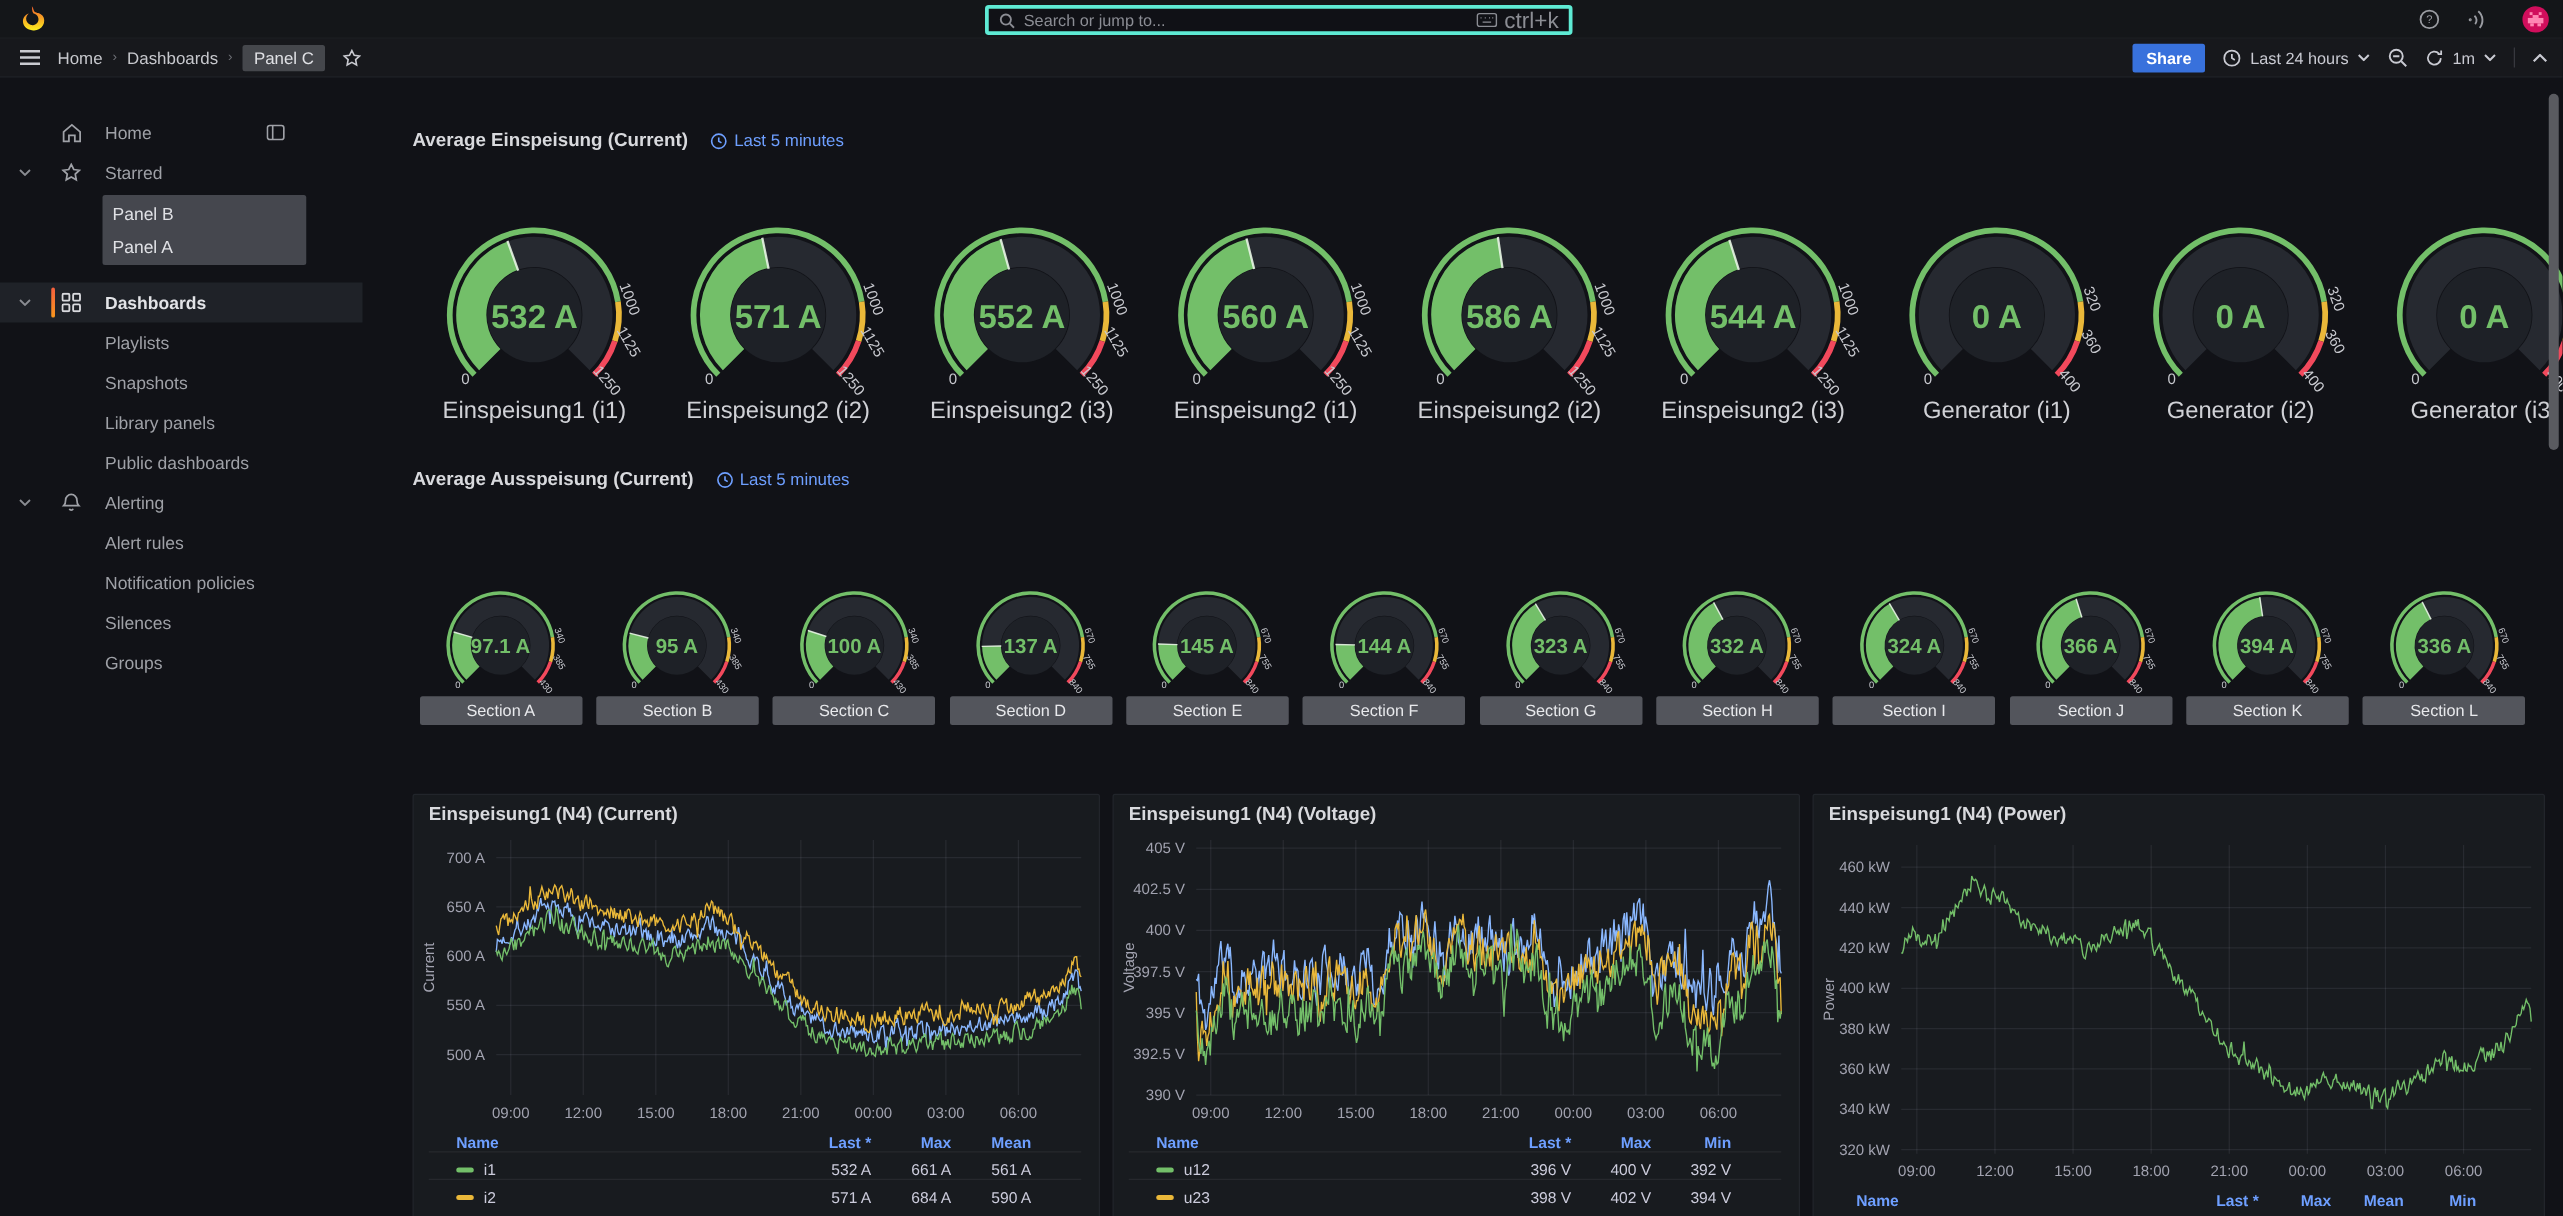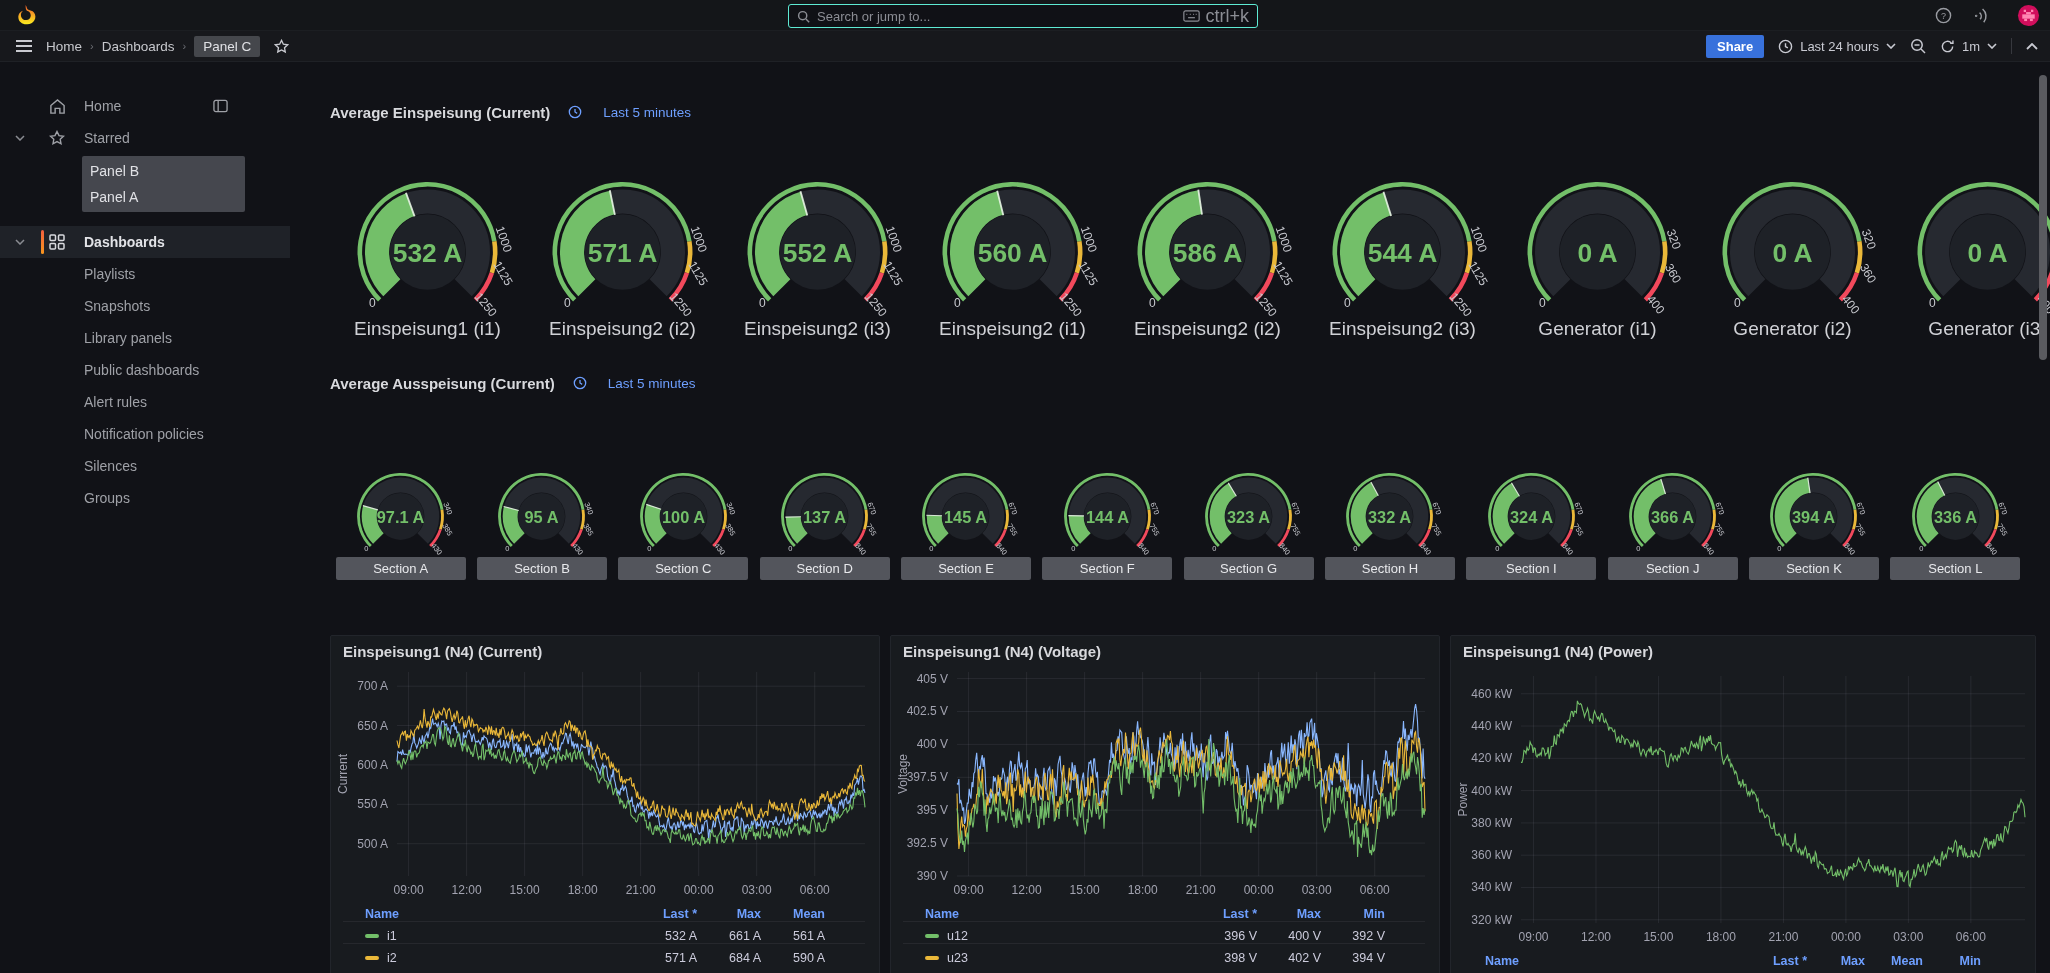--- a/index.html
+++ b/index.html
@@ -4,21 +4,21 @@
 <style>
   * { margin:0; padding:0; box-sizing:border-box; }
   html,body { width:2050px; height:973px; background:#111217; overflow:hidden;
     font-family:"Liberation Sans","DejaVu Sans",sans-serif; color:#ccccdc; }
 
   
   .topbar { position:absolute; left:0; top:0; width:2050px; height:31px; background:#141619;
     border-bottom:1px solid #1c1e22; z-index:30; }
   .logo { position:absolute; left:14px; top:4px; width:23px; height:23px; }
   .searchbox { position:absolute; left:788px; top:4px; width:470px; height:24px; background:#101116;
-    border:1px solid #5eead4; border-radius:3px; display:flex; align-items:center; padding:0 8px; }
+    border:3px solid #5eead4; border-radius:3px; display:flex; align-items:center; padding:0 8px; }
   .searchbox .ph { color:#8b8d94; font-size:13px; margin-left:7px; flex:1; }
   .searchbox .kbd { display:flex; align-items:center; gap:5px; color:#8b8d94; font-size:18px; }
   .topicons { position:absolute; right:10px; top:0; height:31px; display:flex; align-items:center; gap:24px; }
 
   
   .toolbar { position:absolute; left:0; top:31px; width:2050px; height:31px; background:#17181c;
     border-bottom:1px solid #1f2126; z-index:29; display:flex; align-items:center; }
   .crumbs { display:flex; align-items:center; gap:8px; margin-left:14px; font-size:13.5px; }
   .crumb { color:#c7c8cd; }
   .crumb-sep { color:#6e7076; font-size:11px; }
@@ -40,21 +40,21 @@
     border-radius:2px; background:linear-gradient(#f55f3e,#f8961d); }
   .side-sub { height:32px; display:flex; align-items:center; font-size:14px; color:#9fa1a7; padding-left:84px; }
   .flyout { background:#45474e; border-radius:2px; margin:2px 55px 6px 82px; padding:2px 0; }
   .flyout .side-sub { height:26px; color:#e0e1e5; padding-left:8px; }
   .home-dock { position:absolute; right:72px; }
 
   
   .main { position:absolute; left:300px; top:62px; right:0; bottom:0; overflow:hidden; }
   .row-header { position:absolute; left:30px; display:flex; align-items:center; gap:18px; }
   .row-title { font-size:15px; font-weight:bold; color:#d8d9dd; }
-  .row-link { display:flex; align-items:flex-start; gap:21px; color:#6e9fff; font-size:13.5px; cursor:pointer; }
+  .row-link { display:flex; align-items:flex-end; gap:5px; color:#6e9fff; font-size:13.5px; cursor:pointer; }
 
   .gauges-1 { position:absolute; left:30px; right:24px; top:112px; display:grid; grid-template-columns:repeat(9,1fr); }
   .gauges-2 { position:absolute; left:30px; right:24px; top:406px; display:grid; grid-template-columns:repeat(12,1fr); }
   .gauge-cell { display:flex; flex-direction:column; align-items:center; }
   .gauge-label { margin-top:4px; font-size:19px; color:#d0d1d6; text-align:center; }
   .section-btn { margin-top:2px; width:92%; height:23px; background:#53555c; border:none; border-radius:2px;
     color:#e8e9ec; font-size:13px; font-family:inherit; cursor:pointer; }
 
   .chart-panel { position:absolute; top:573px; height:352px; background:#181b1f;
     border:1px solid #22252b; border-radius:2px; }
@@ -222,20 +222,34 @@
           <rect x="1" y="9.5" width="5.5" height="5.5" rx="1"></rect>
           <rect x="9.5" y="9.5" width="5.5" height="5.5" rx="1"></rect>
         </svg>
       </span>
       <span class="s-label">Dashboards</span>
     </div>
     <div class="side-sub">Playlists</div>
     <div class="side-sub">Snapshots</div>
     <div class="side-sub">Library panels</div>
     <div class="side-sub">Public dashboards</div>
+    <div class="side-row">
+      <span class="caret">
+        <svg width="10" height="6" viewBox="0 0 10 6" fill="none" stroke="#8a8c92" stroke-width="1.5">
+          <path d="M1 1l4 4 4-4"></path>
+        </svg>
+      </span>
+      <span class="s-icon">
+        <svg width="16" height="16" viewBox="0 0 16 16" fill="none" stroke="#9fa1a7" stroke-width="1.4">
+          <path d="M8 1.5a4.5 4.5 0 0 0-4.5 4.5c0 3-1.5 4.5-1.5 4.5h12s-1.5-1.5-1.5-4.5A4.5 4.5 0 0 0 8 1.5z"></path>
+          <path d="M6.5 13a1.6 1.6 0 0 0 3 0"></path>
+        </svg>
+      </span>
+      <span class="s-label">Alerting</span>
+    </div>
     <div class="side-sub">Alert rules</div>
     <div class="side-sub">Notification policies</div>
     <div class="side-sub">Silences</div>
     <div class="side-sub">Groups</div>
   </nav>
 
 <div class="main">
   <div class="row-header" style="top:42px">
     <span class="row-title">Average Einspeisung (Current)</span>
     <span class="row-link">

